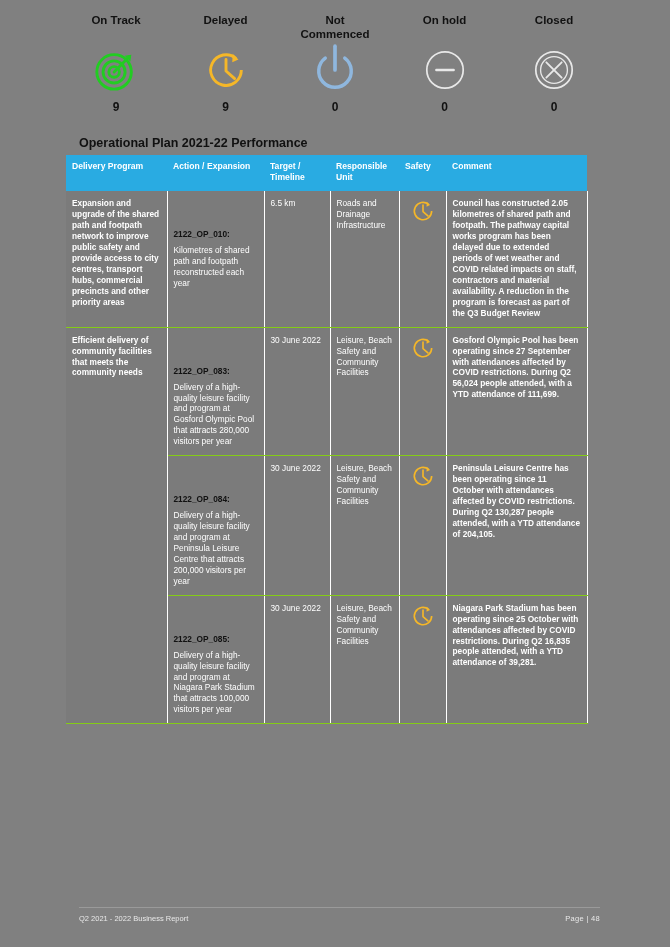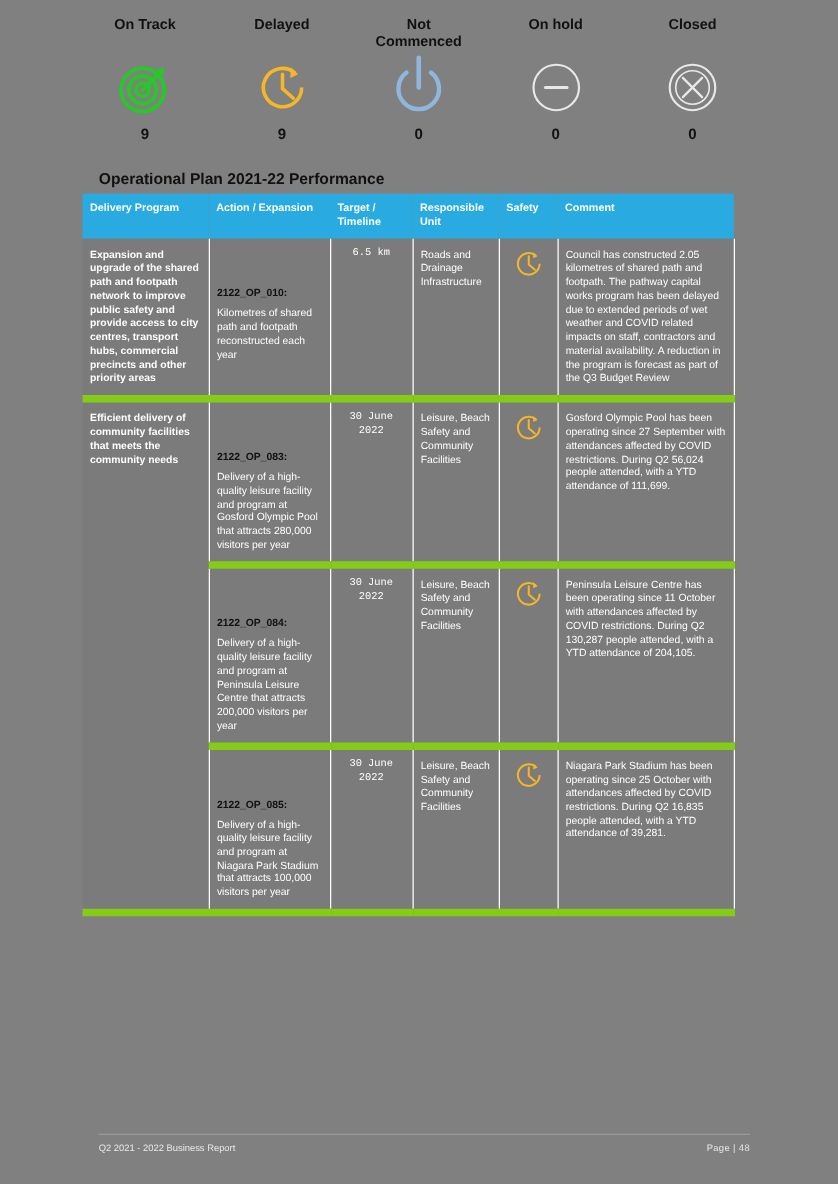--- a/index.html
+++ b/index.html
@@ -89,45 +89,43 @@
     border:none;
     line-height:1.3;
   }
   table.perf td{
     font-size:8.3px;
     color:#ffffff;
     vertical-align:top;
     padding:7px 6px 8px 6px;
     line-height:1.32;
     background:#7b7b7b;
-    border-bottom:6px solid #84cc16;
+    border-bottom:1px solid #84cc16;
     border-right:1px solid #ffffff;
   }
   td.c-prog{
     background:#ffffff;
     color:#111111;
     font-weight:bold;
     font-size:8.6px;
     line-height:1.42;
   }
   td.c-action{ background:#7b7b7b; }
   td.c-target{
     background:#f2f2f2;
     color:#333333;
-    text-align:center;
     font-size:8.6px;
-    font-family:Liberation Mono, monospace;
   }
   td.c-unit{ background:#7b7b7b;margin-left:40px; }
   td.c-status{
     background:#f2f2f2;
     text-align:center;
     padding-top:9px;
   }
-  td.c-comment{ background:#7b7b7b; border-right:none; }
+  td.c-comment{ background:#7b7b7b; border-right:none;font-weight:bold; }
   .code{ font-weight:bold; color:#111111; display:block; margin-bottom:5px;margin-top:31px;}
   .row-nobot td{ border-bottom:none; }
   
   col.w1{width:101px}
   col.w2{width:97px}
   col.w3{width:66px}
   col.w4{width:69px}
   col.w5{width:47px}
   col.w6{width:141px}
   

